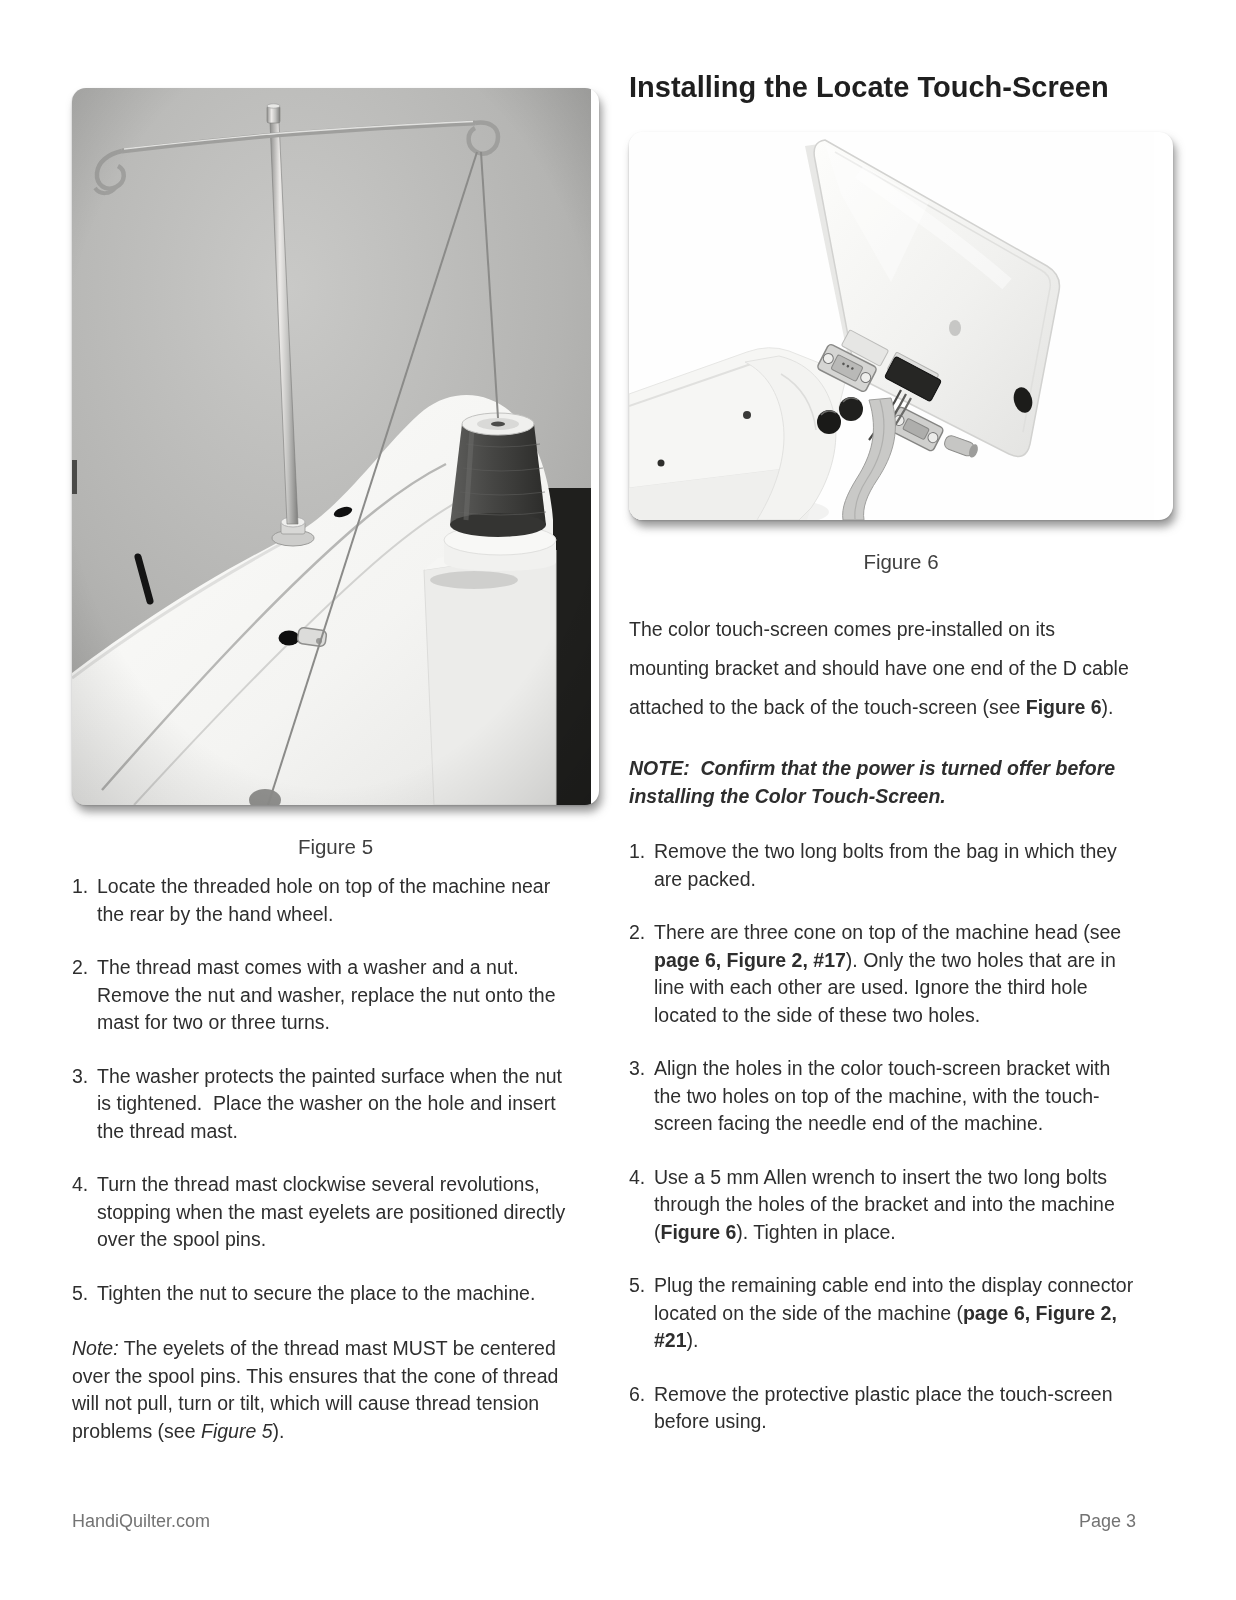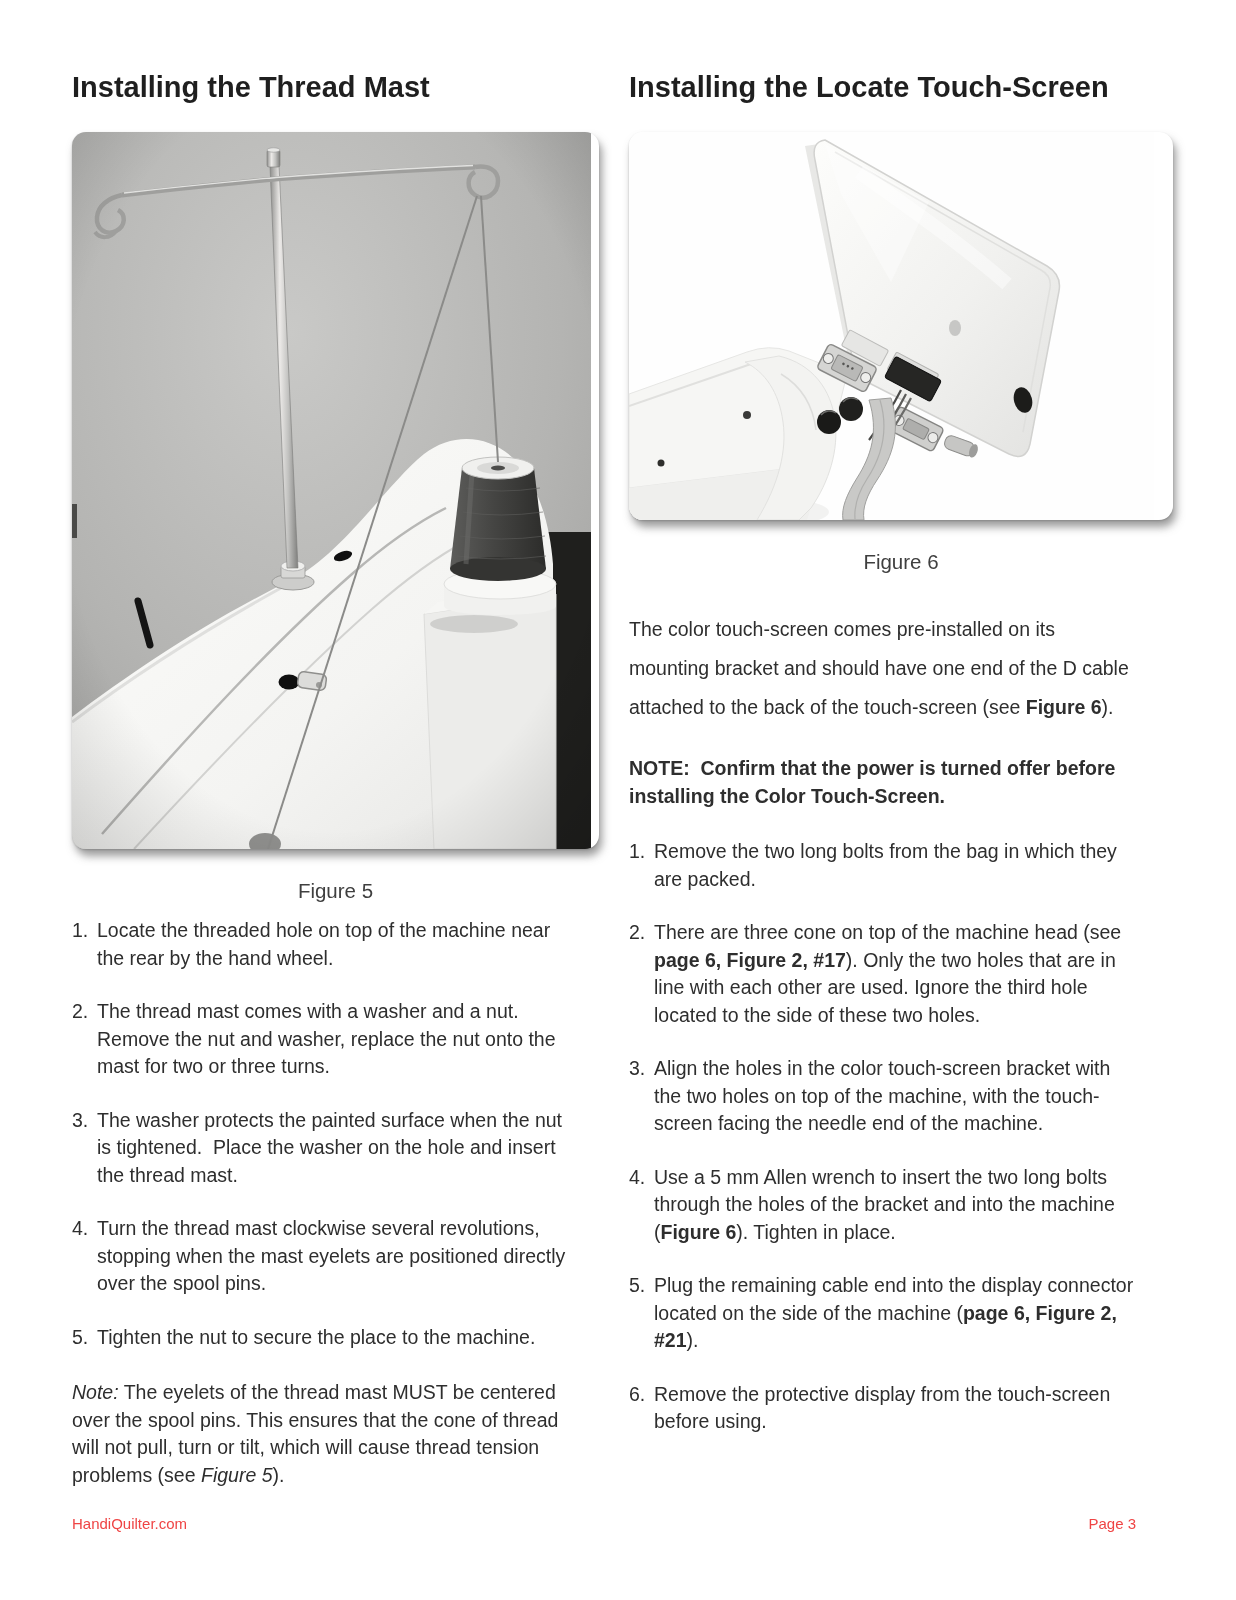--- a/index.html
+++ b/index.html
@@ -14,44 +14,43 @@
     font-size:29px;line-height:34px;font-weight:700;color:#1f1f1f;
     margin:10px 0 0 0;letter-spacing:0;
   }
   .photo-frame{
     margin-top:28px;border-radius:14px;overflow:hidden;line-height:0;
     box-shadow:3px 7px 9px rgba(75,75,75,.55), 0 1px 2px rgba(0,0,0,.2);
     background:#fff;
   }
   .fig-caption{margin-top:30px;text-align:center;font-size:20.5px;color:#3f3f3f;}
   .intro{margin:36px 0 0 0;font-size:19.5px;line-height:39px;white-space:pre-wrap;}
-  .note-warning{margin:28px 0 0 0;font-size:19.5px;line-height:27.5px;white-space:pre-wrap;}
+  .note-warning{margin:28px 0 0 0;font-size:19.5px;line-height:27.5px;white-space:pre-wrap;font-style:italic;}
   ol.steps{list-style:none;margin:0;padding:0;font-size:19.5px;line-height:27.5px;}
   .col-left ol.steps{margin-top:14px;}
   .col-right ol.steps{margin-top:28px;}
   .step{display:flex;margin-bottom:26px;}
   .step-num{flex:none;width:25px;}
   .step-body{flex:1;white-space:pre-wrap;}
   .note-para{margin:28px 0 0 0;font-size:19.5px;line-height:27.5px;white-space:pre-wrap;}
   .b{font-weight:700;}
   .i{font-style:italic;}
   .footer{
     position:absolute;left:72px;right:100px;bottom:68px;
     display:flex;justify-content:space-between;align-items:baseline;
-    font-size:15px;color:#ef4444;
+    font-size:18px;color:#737373;
   }
 </style>
 </head>
 <body>
 
 <div class="page">
   <div class="columns">
 
     <section class="col-left">
-      <h1 class="section-heading">Installing the Thread Mast</h1>
 
       <div class="photo-frame">
         
         <svg viewBox="0 0 519 717" width="519" height="717">
           <defs>
             <radialGradient id="wall5" cx="42%" cy="28%" r="95%">
               <stop offset="0%" stop-color="#c9c9c7"></stop>
               <stop offset="55%" stop-color="#b4b4b2"></stop>
               <stop offset="100%" stop-color="#9b9b99"></stop>
             </radialGradient>
@@ -298,21 +297,21 @@
 (</span><span class="b">Figure 6</span><span>). Tighten in place.</span></span>
           </li>
           <li class="step">
             <span class="step-num">5.</span>
             <span class="step-body"><span>Plug the remaining cable end into the display connector
 located on the side of the machine (</span><span class="b">page 6, Figure 2,
 #21</span><span>).</span></span>
           </li>
           <li class="step">
             <span class="step-num">6.</span>
-            <span class="step-body"><span>Remove the protective display from the touch-screen
+            <span class="step-body"><span>Remove the protective plastic place the touch-screen
 before using.</span></span>
           </li>
         </ol>
     </section>
   </div>
 
   <div class="footer">
     <span>HandiQuilter.com</span>
     <span>Page 3</span>
   </div>

